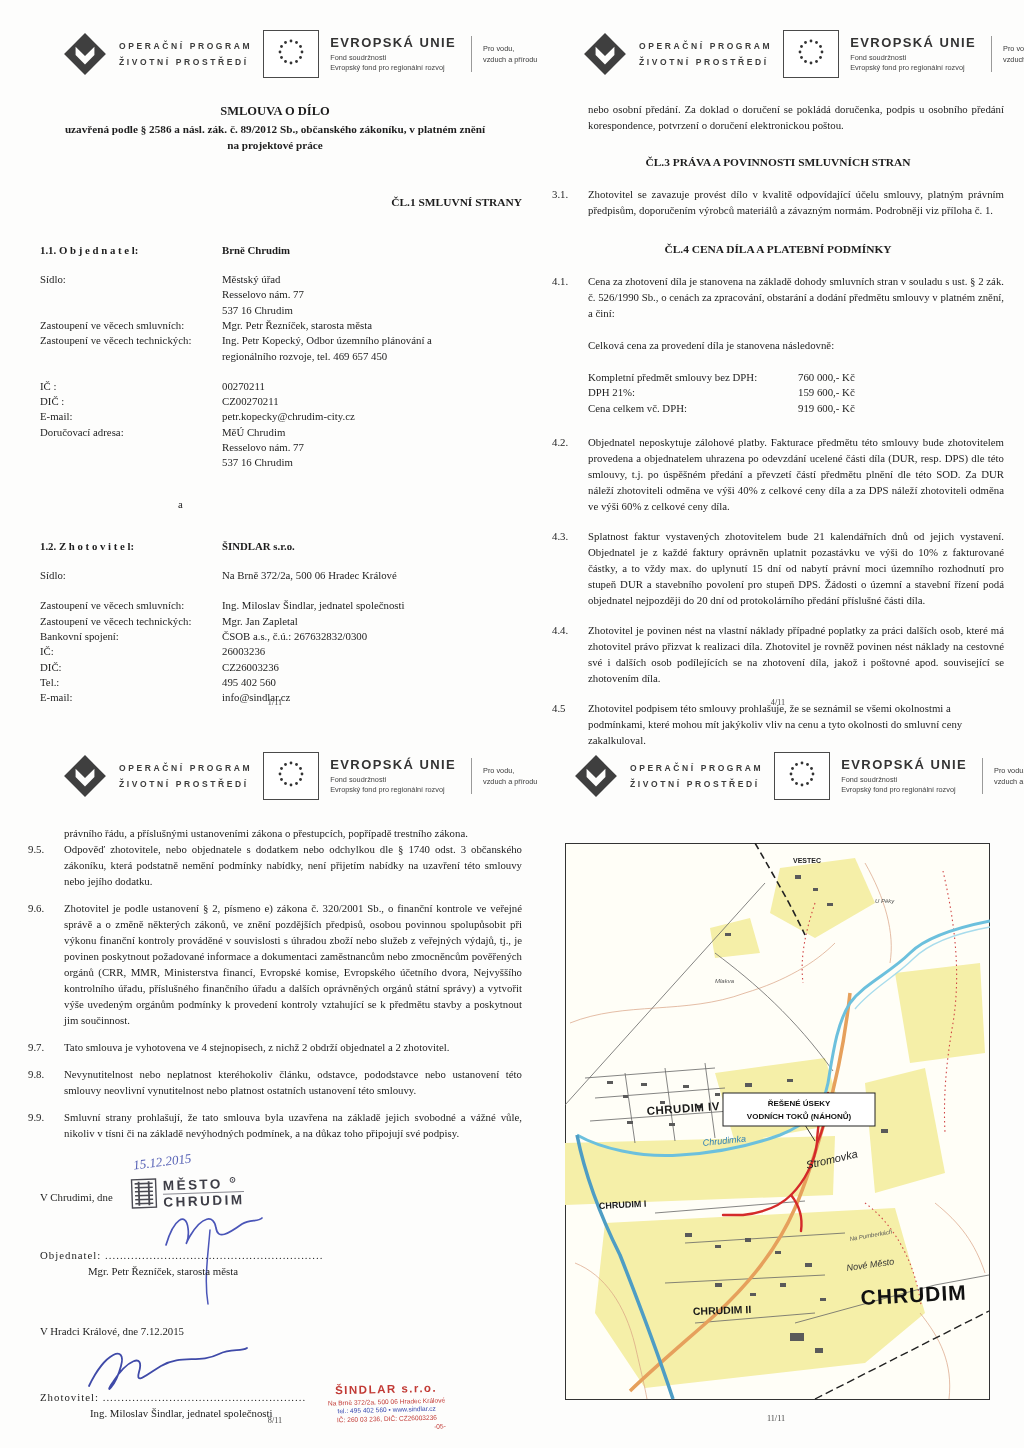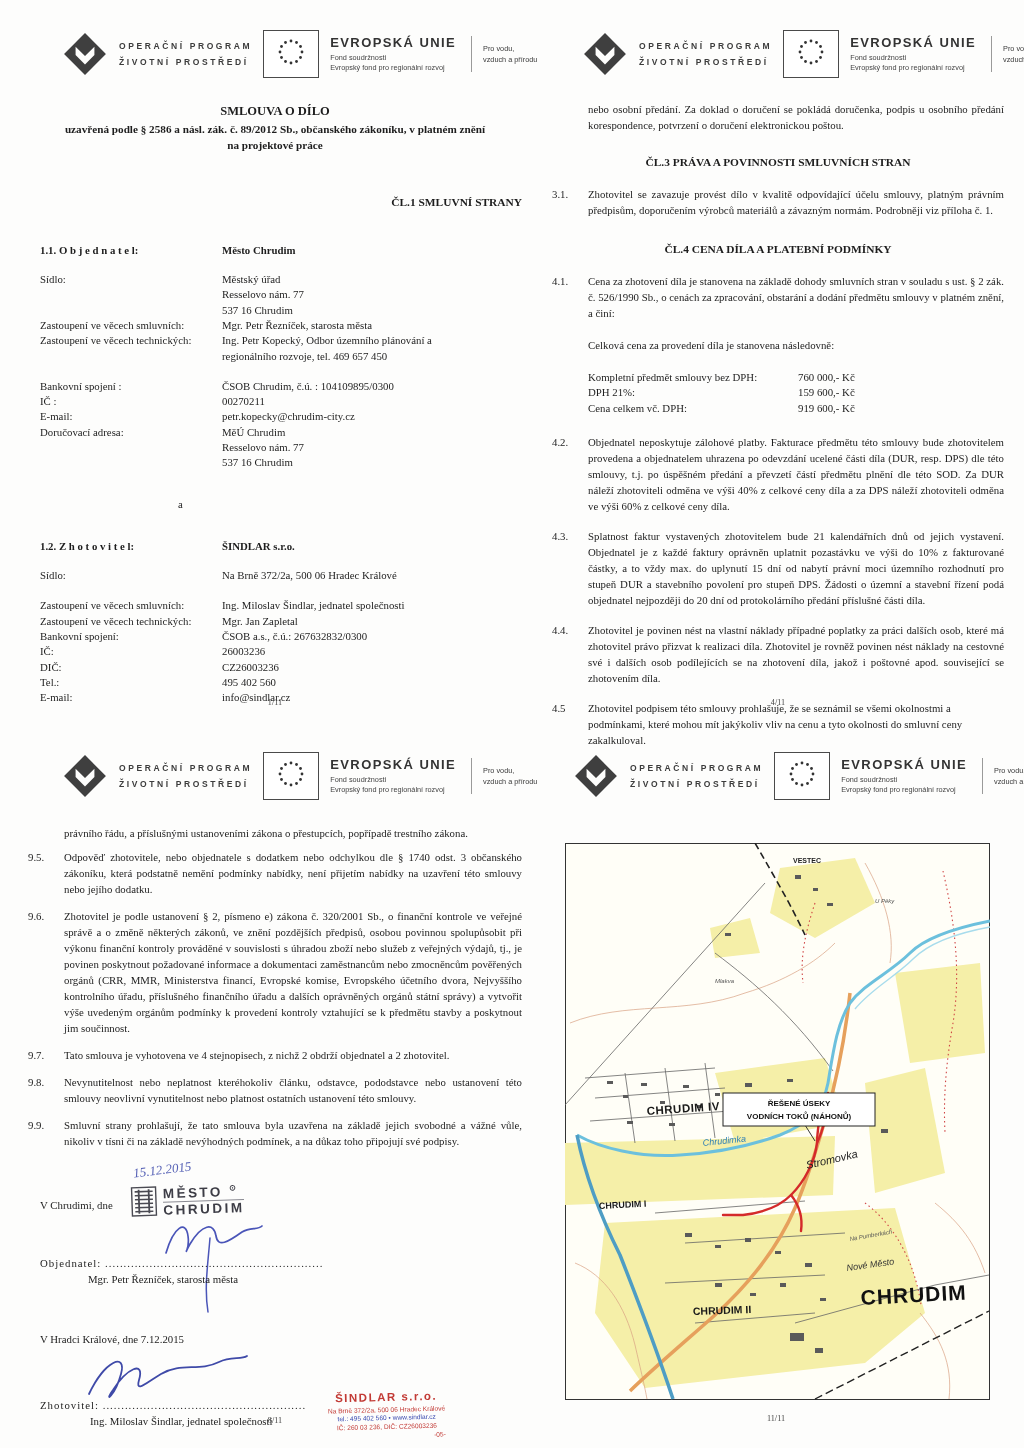--- a/index.html
+++ b/index.html
@@ -94,21 +94,21 @@
 
   <div class="doc" style="margin-top:24px;">
     <div class="tcenter title1">SMLOUVA O DÍLO</div>
     <div class="tcenter title2">uzavřená podle § 2586 a násl. zák. č. 89/2012 Sb., občanského zákoníku, v platném znění</div>
     <div class="tcenter title3">na projektové práce</div>
     <div class="sechead" style="margin-top:40px;text-align:right;">ČL.1 SMLUVNÍ STRANY</div>
 
     <div style="margin-top:32px;margin-left:12px;">
       <div class="prow" style="font-weight:bold;margin-bottom:14px;">
         <div class="plabel">1.1. O b j e d n a t e l:</div>
-        <div class="pval">Město Chrudim</div>
+        <div class="pval">Brně Chrudim</div>
       </div>
       <div class="prow">
           <div class="plabel">Sídlo:</div>
         <div class="pval">
           <div>Městský úřad</div>
           <div>Resselovo nám. 77</div>
           <div>537 16 Chrudim</div>
         </div>
         </div>
       <div class="prow">
@@ -117,26 +117,26 @@
         </div>
       <div class="prow">
           <div class="plabel">Zastoupení ve věcech technických:</div>
         <div class="pval">
           <div>Ing. Petr Kopecký, Odbor územního plánování a</div>
           <div>regionálního rozvoje, tel. 469 657 450</div>
         </div>
         </div>
       <div class="gap"></div>
       <div class="prow">
-          <div class="plabel">Bankovní spojení :</div>
-        <div class="pval">ČSOB Chrudim, č.ú. : 104109895/0300</div>
-        </div>
-      <div class="prow">
           <div class="plabel">IČ :</div>
         <div class="pval">00270211</div>
+        </div>
+      <div class="prow">
+          <div class="plabel">DIČ :</div>
+        <div class="pval">CZ00270211</div>
         </div>
       <div class="prow">
           <div class="plabel">E-mail:</div>
         <div class="pval u">petr.kopecky@chrudim-city.cz</div>
         </div>
       <div class="prow">
           <div class="plabel">Doručovací adresa:</div>
         <div class="pval">
           <div>MěÚ Chrudim</div>
           <div>Resselovo nám. 77</div>
@@ -312,21 +312,21 @@
     </div>
     <div class="hdr-div"></div>
     <div class="tagline">
       <div>Pro vodu,</div>
       <div>vzduch a přírodu</div>
     </div>
   </div>
 
   <div class="doc" style="margin-top:26px;">
     <div class="cont-par">právního řádu, a příslušnými ustanoveními zákona o přestupcích, popřípadě trestního zákona.</div>
-    <div class="item" style="margin-top:8px;">
+    <div class="item" style="margin-top:0;">
       <span class="num">9.5.</span>
       <span class="txt">Odpověď zhotovitele, nebo objednatele s dodatkem nebo odchylkou dle § 1740 odst. 3 občanského zákoníku, která podstatně nemění podmínky nabídky, není přijetím nabídky na uzavření této smlouvy nebo jejího dodatku.</span>
     </div>
     <div class="item" style="margin-top:6px;">
       <span class="num">9.6.</span>
       <span class="txt">Zhotovitel je podle ustanovení § 2, písmeno e) zákona č. 320/2001 Sb., o finanční kontrole ve veřejné správě a o změně některých zákonů, ve znění pozdějších předpisů, osobou povinnou spolupůsobit při výkonu finanční kontroly prováděné v souvislosti s úhradou zboží nebo služeb z veřejných výdajů, tj., je povinen poskytnout požadované informace a dokumentaci zaměstnancům nebo zmocněncům pověřených orgánů (CRR, MMR, Ministerstva financí, Evropské komise, Evropského účetního dvora, Nejvyššího kontrolního úřadu, příslušného finančního úřadu a dalších oprávněných orgánů státní správy) a vytvořit výše uvedeným orgánům podmínky k provedení kontroly vztahující se k předmětu stavby a poskytnout jim součinnost.</span>
     </div>
     <div class="item" style="margin-top:6px;">
       <span class="num">9.7.</span>
       <span class="txt" style="text-align:left;">Tato smlouva je vyhotovena ve 4 stejnopisech, z nichž 2 obdrží objednatel a 2 zhotovitel.</span>

